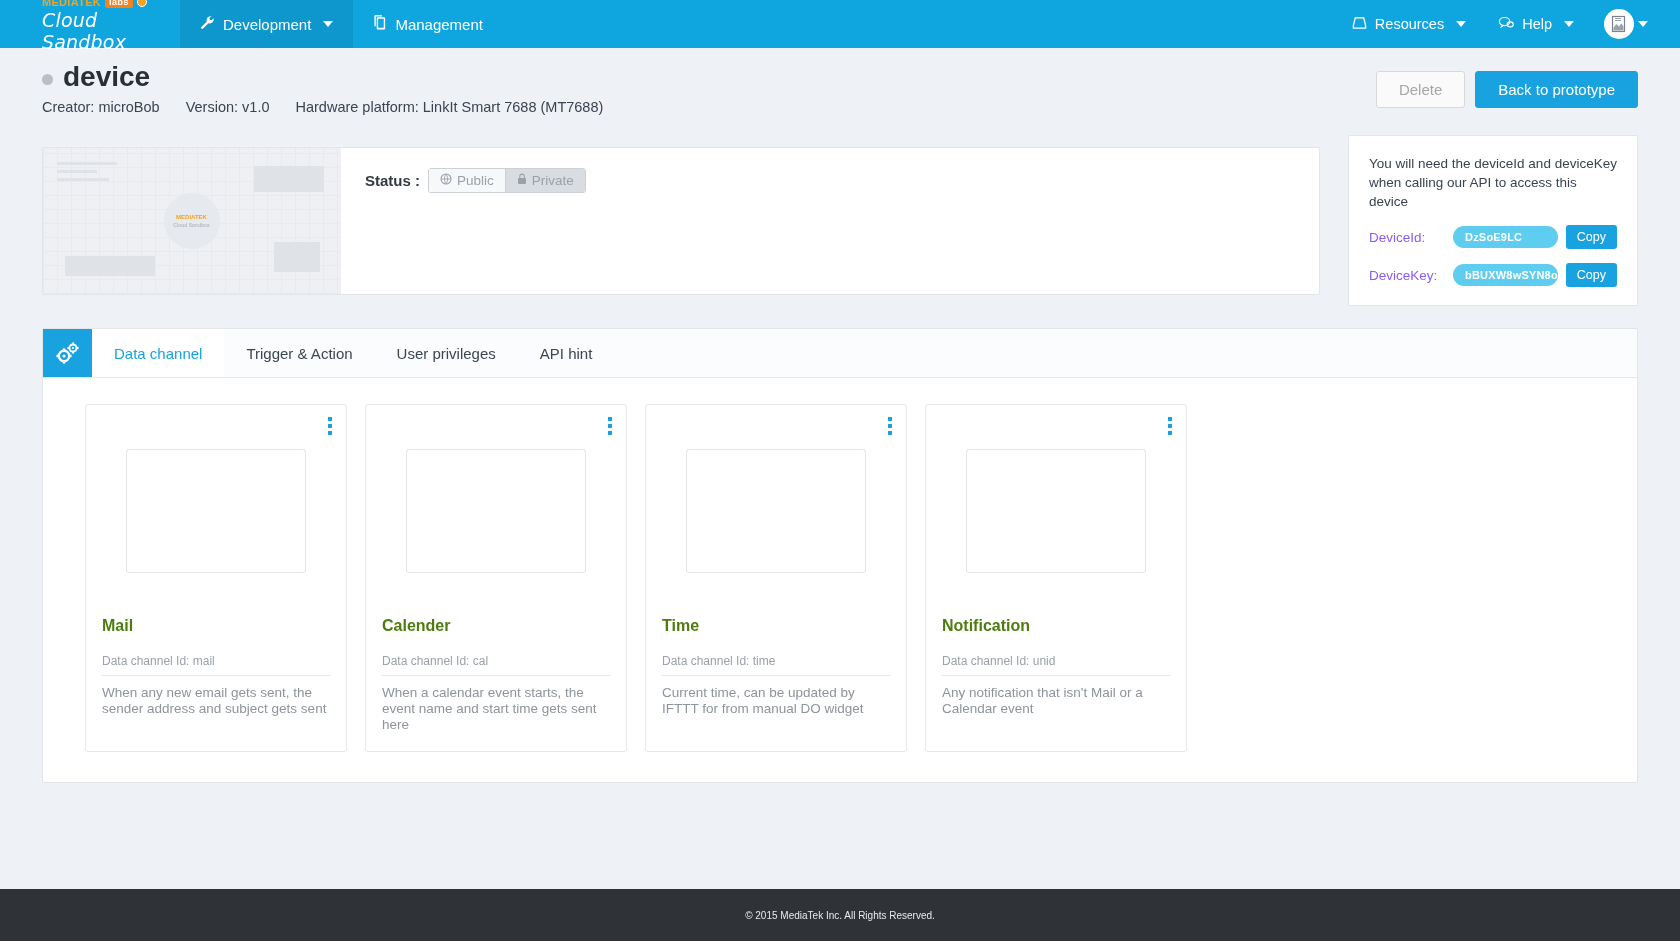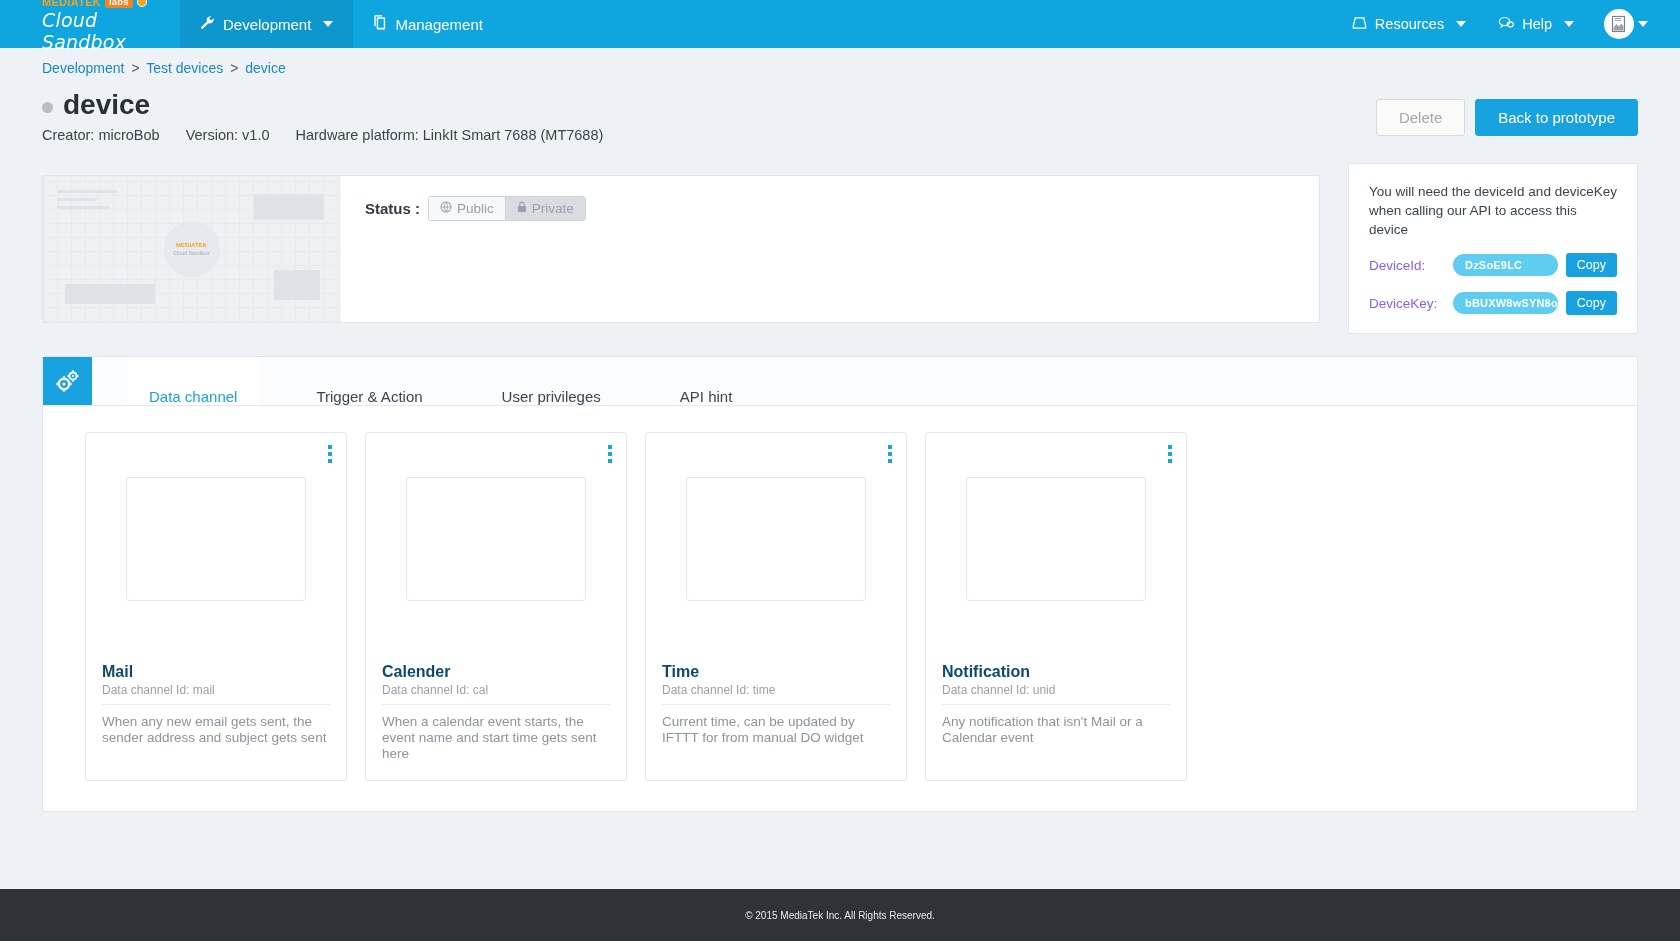--- a/index.html
+++ b/index.html
@@ -220,27 +220,26 @@
     border-bottom: 1px solid #e4e7eb;
     background: #fbfcfd;
     height: 49px;
   }
   .tab-icon-box {
     width: 49px; background: #18a3e0;
     display: flex; align-items: center; justify-content: center;
     color: #fff;
   }
   .tab {
-    display: flex; align-items: flex-end;
+    display: flex; align-items: center;
     padding: 0 22px;
     font-size: 15px; color: #3c4652;
     cursor: pointer;
     background: #fbfcfd;
     white-space: nowrap;
-    margin-left: 35px;
   }
   .tab.active { color: #18a3e0; background: #fff; }
 
   .channels {
     display: flex;
     gap: 18px;
     padding: 26px 42px 30px 42px;
   }
   .channel-card {
     width: 262px;
@@ -258,26 +257,26 @@
   }
   .kebab i { width: 4px; height: 4px; background: #18a3e0; display: block; }
   .ch-thumb {
     width: 180px; height: 124px;
     border: 1px solid #e3e6ea;
     border-radius: 3px;
     margin: 28px auto 0 auto;
     background: #fff;
   }
   .ch-title {
-    font-size: 16px; font-weight: bold; color: #0c4a6e;
-    margin-top: 62px;
+    font-size: 16px; font-weight: bold; color: #4d7c0f;
+    margin-top: 44px;
   }
   .ch-sub {
     font-size: 12px; color: #9aa1a9;
-    margin-top: 2px;
+    margin-top: 19px;
     padding-bottom: 7px;
     border-bottom: 1px solid #e8ebee;
   }
   .ch-desc {
     font-size: 13.5px; color: #8d949c;
     line-height: 16px;
     margin-top: 9px;
   }
 
   
@@ -354,27 +353,20 @@
           </svg>
         </span>
       </div>
       <span class="caret"></span>
     </div>
   </div>
 </div>
 
 <div class="page">
 
-  <div class="breadcrumb">
-    <a>Development</a>
-    <span class="sep">&gt;</span>
-    <a>Test devices</a>
-    <span class="sep">&gt;</span>
-    <a>device</a>
-  </div>
 
   <div class="title-row">
     <div class="title-left">
       <div class="dev-title">
         <span class="status-dot"></span>
         <span class="dev-name">device</span>
       </div>
       <div class="dev-meta">
         <span>Creator: microBob</span>
         <span>Version: v1.0</span>

